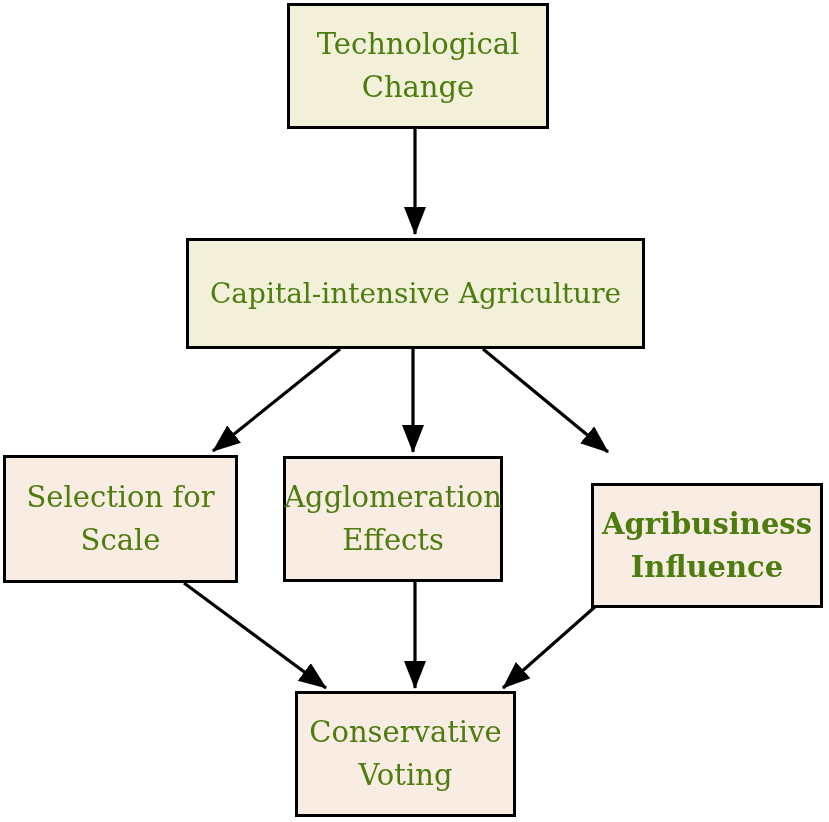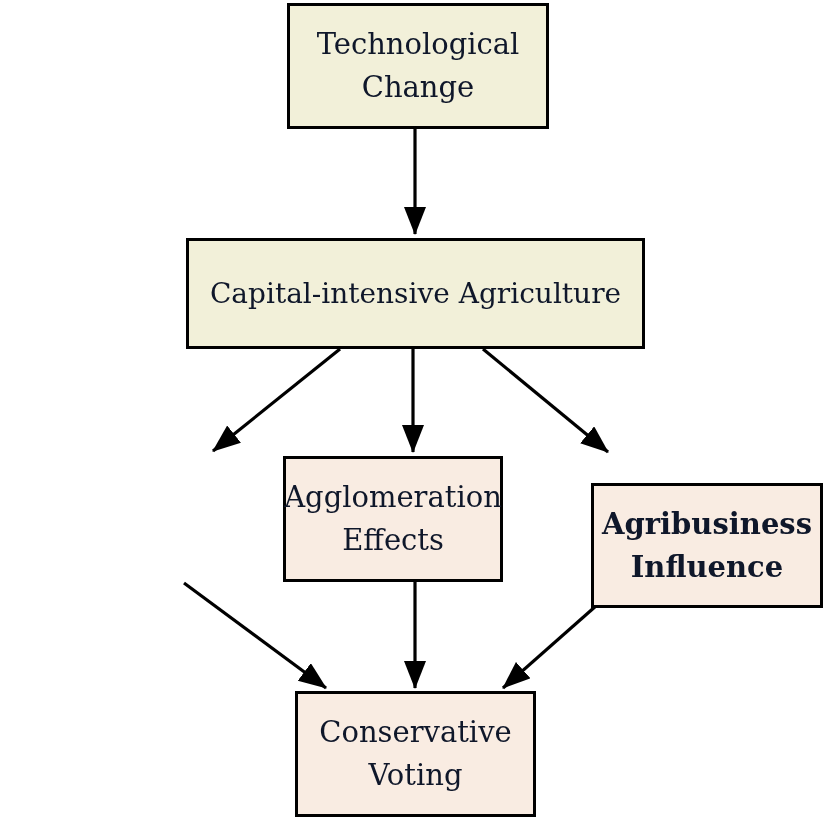--- a/index.html
+++ b/index.html
@@ -23,34 +23,34 @@
     height: 822px;
   }
   .node {
     position: absolute;
     box-sizing: border-box;
     border: 3px solid #000000;
     display: flex;
     align-items: center;
     justify-content: center;
     text-align: center;
-    color: #0f172a;
+    color: #4d7c0f;
     font-size: 29px;
     line-height: 1.48;
     white-space: pre-line;
   }
   .fill-cream { background: #f2f0d9; }
   .fill-peach { background: #f9ece2; }
 
   .node-tech     { left: 287px; top:   3px; width: 262px; height: 126px; }
   .node-capital  { left: 186px; top: 238px; width: 459px; height: 111px; font-size: 28px; white-space: nowrap; }
   .node-select   { left:   3px; top: 455px; width: 235px; height: 128px; }
   .node-agglom   { left: 283px; top: 456px; width: 220px; height: 126px; }
   .node-agri     { left: 591px; top: 483px; width: 232px; height: 125px; font-weight: bold; }
-  .node-conserv  { left: 295px; top: 691px; width: 241px; height: 126px; }
+  .node-conserv  { left: 295px; top: 691px; width: 221px; height: 126px; }
 </style>
 </head>
 <body>
 
 <div class="stage">
 
   <svg class="edges" viewBox="0 0 829 822" xmlns="http://www.w3.org/2000/svg">
     <defs>
       <marker id="arrowhead" markerUnits="userSpaceOnUse" markerWidth="30" markerHeight="24" refX="27" refY="11" orient="auto">
         <path d="M0,0 L28,11 L0,22 Z" fill="#000000"></path>
@@ -67,20 +67,24 @@
 
   <div class="node fill-cream node-tech">
     <span>Technological
 Change</span>
   </div>
 
   <div class="node fill-cream node-capital">
     <span>Capital-intensive Agriculture</span>
   </div>
 
+  <div class="node fill-peach node-select">
+    <span>Selection for
+Scale</span>
+  </div>
 
   <div class="node fill-peach node-agglom">
     <span>Agglomeration
 Effects</span>
   </div>
 
   <div class="node fill-peach node-agri">
     <span>Agribusiness
 Influence</span>
   </div>

